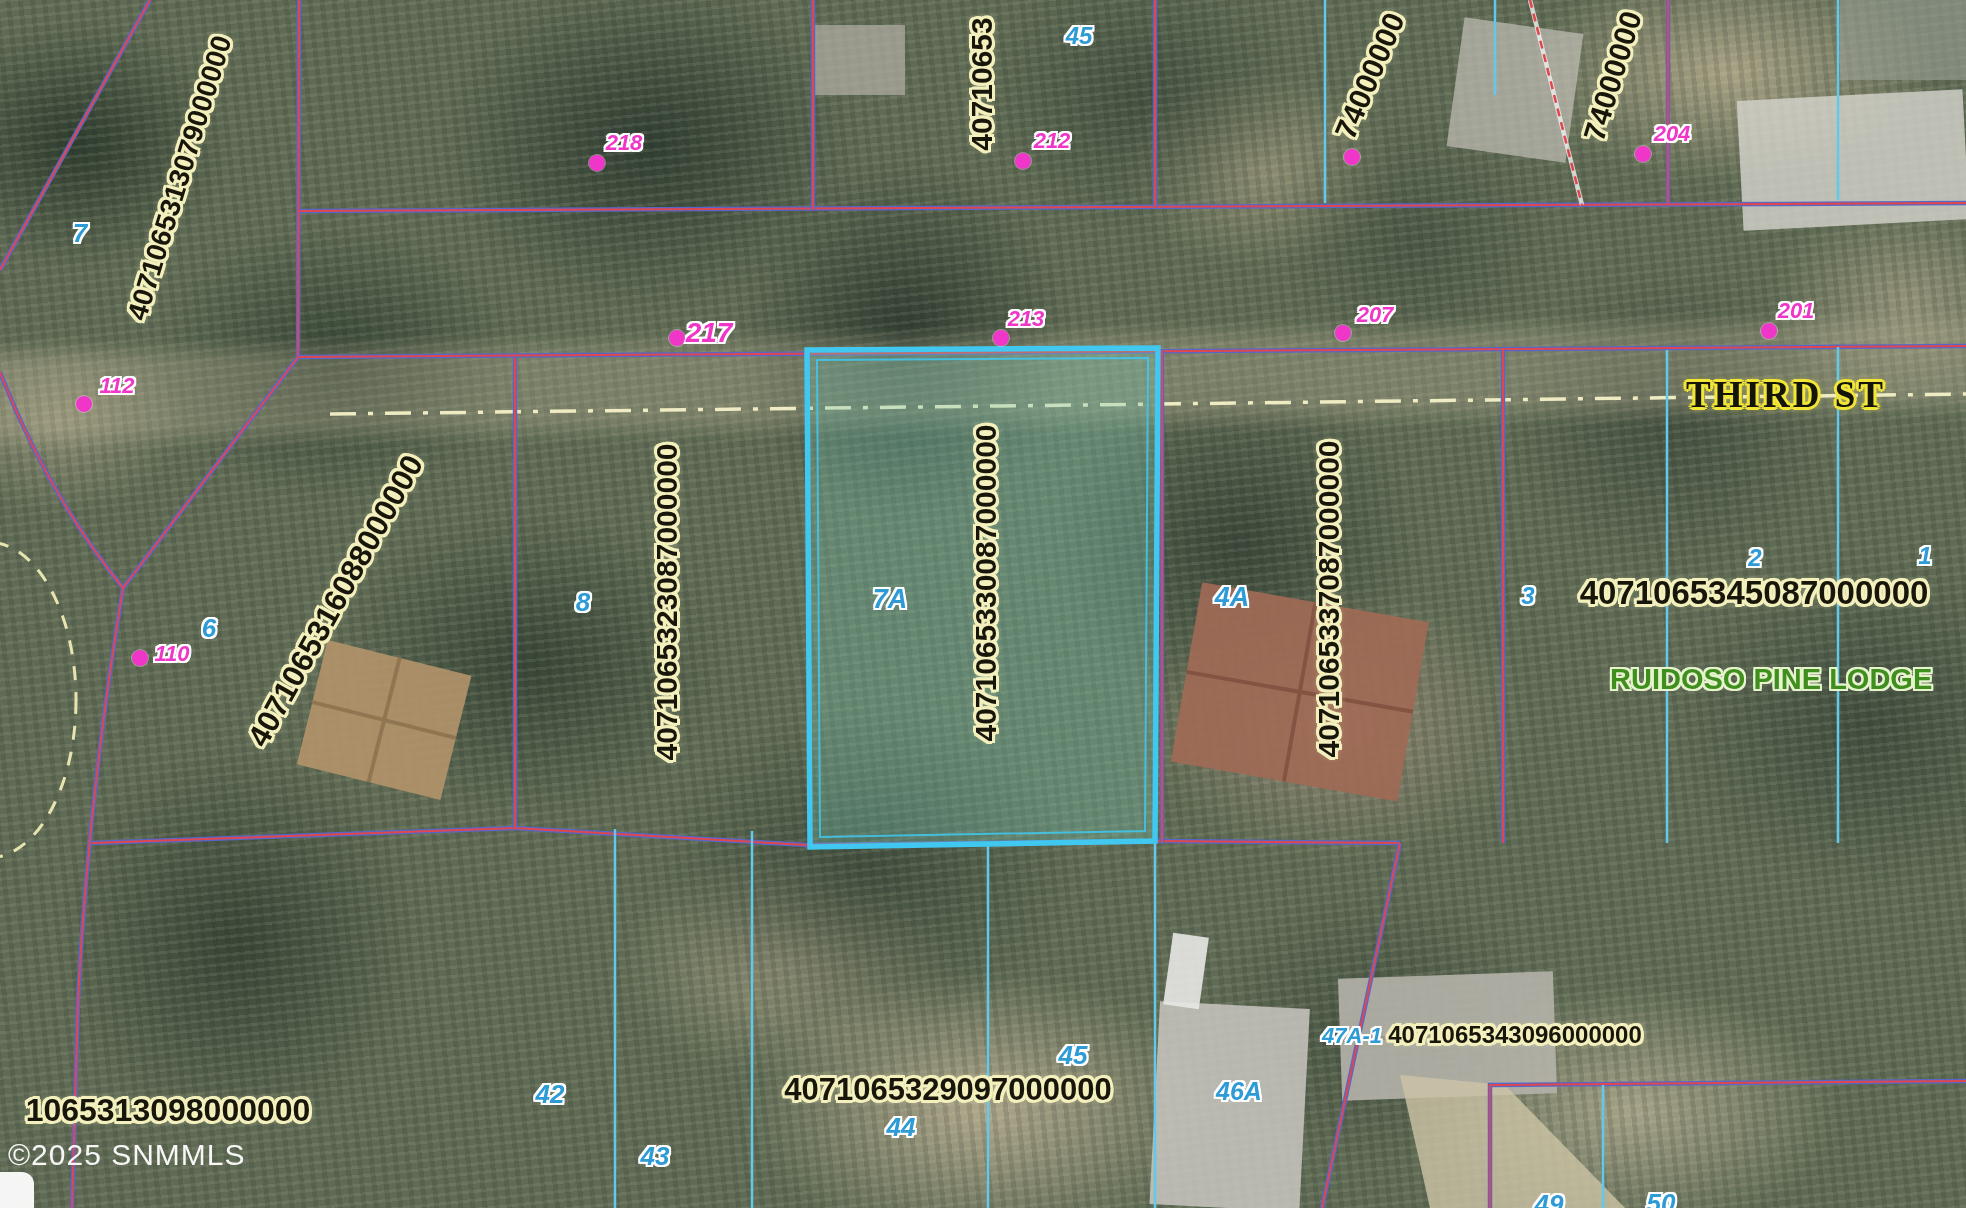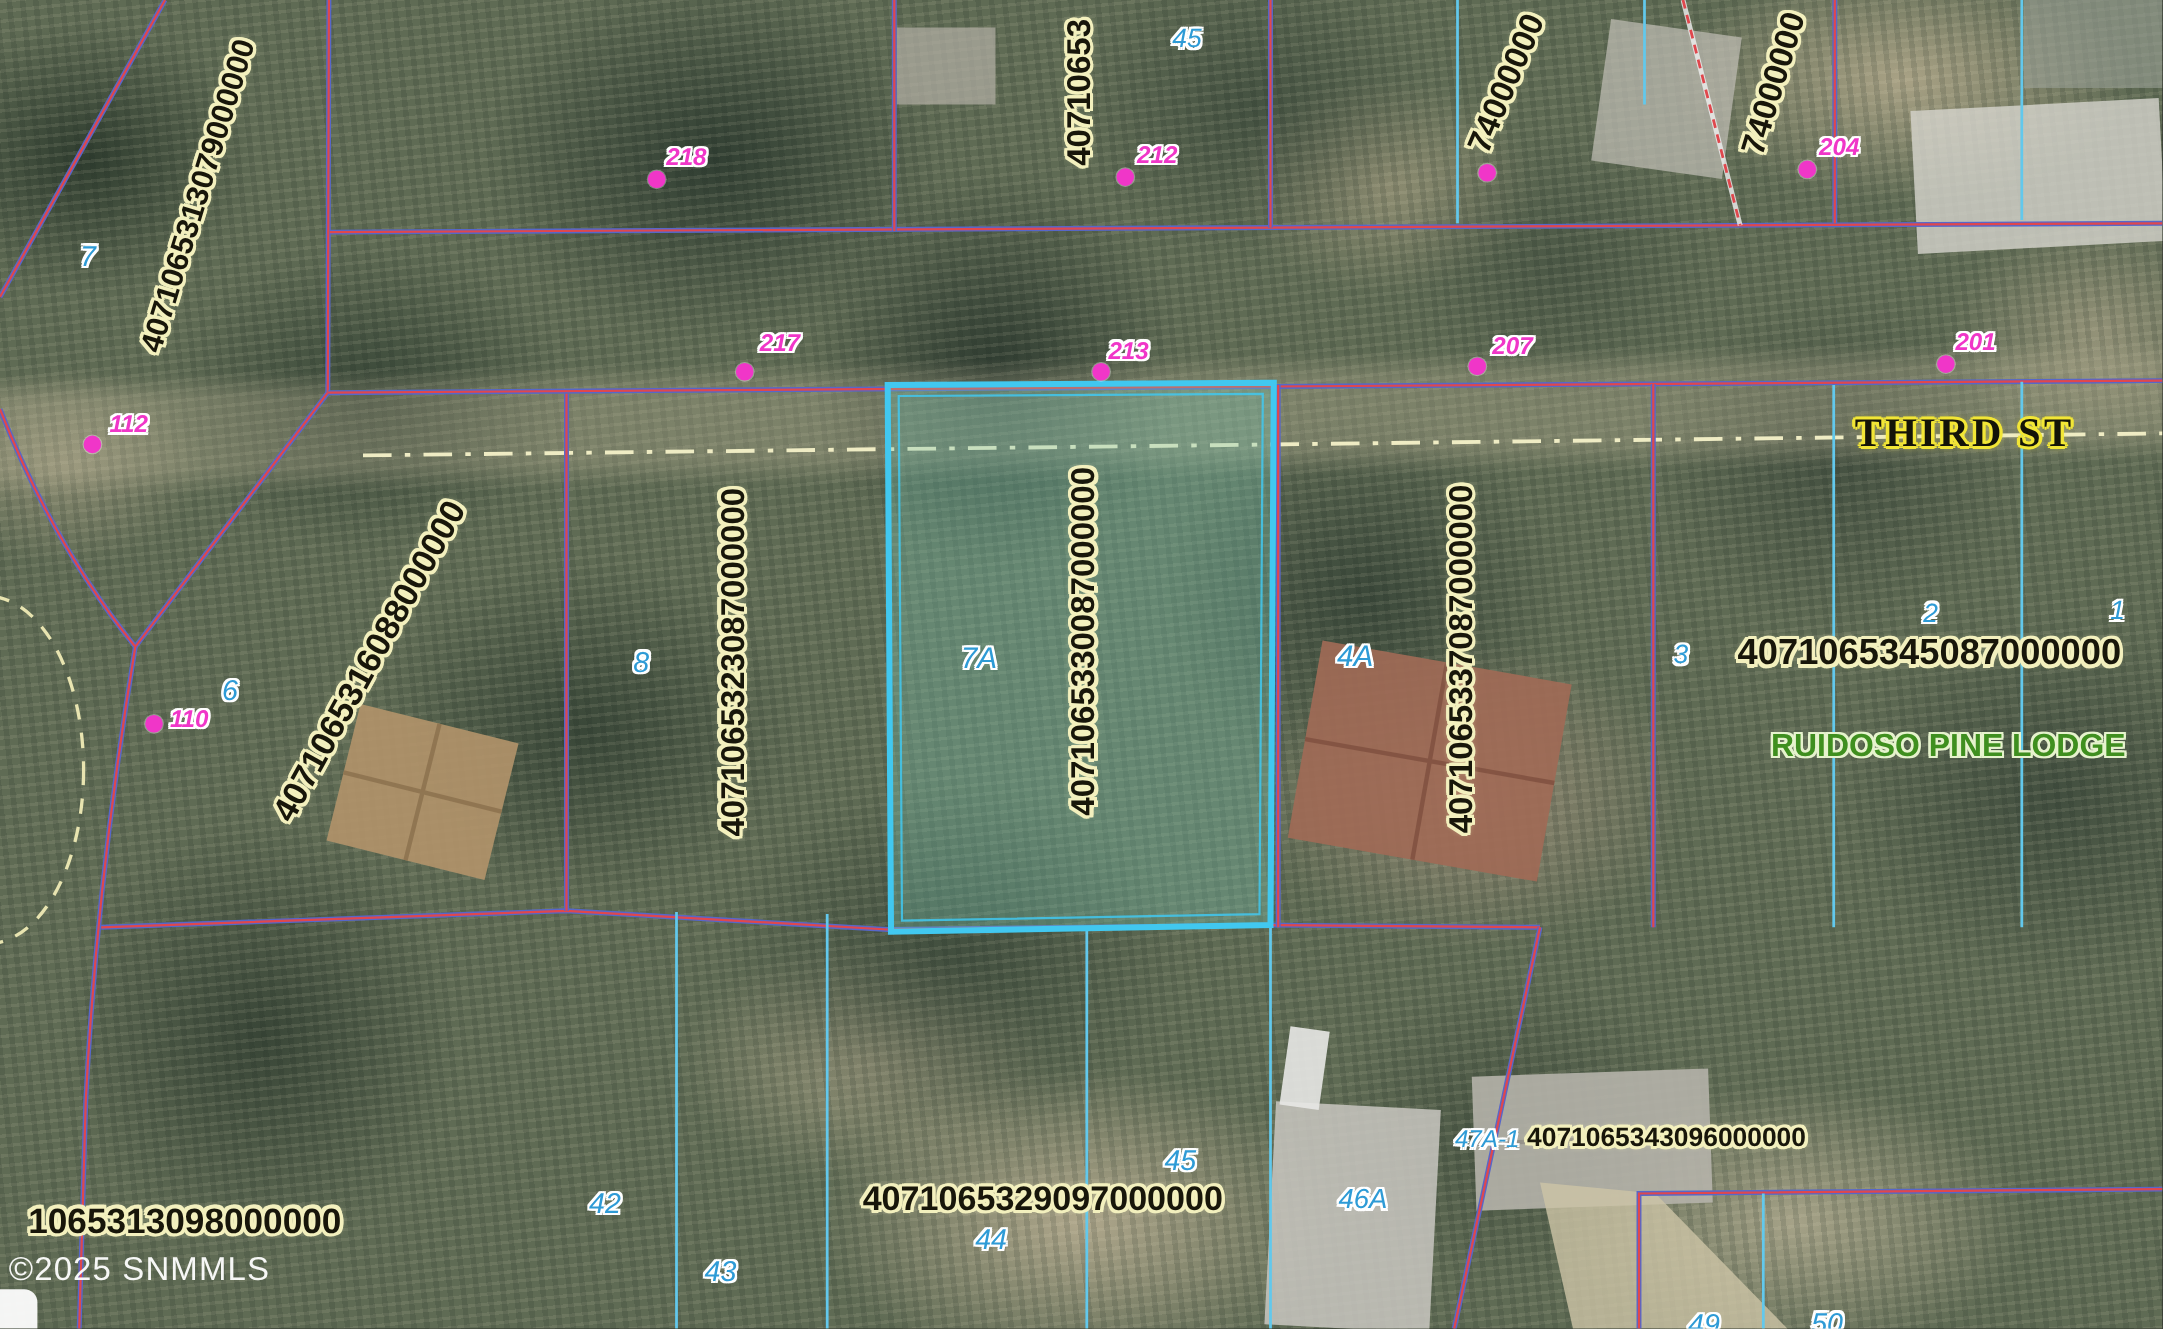--- a/index.html
+++ b/index.html
@@ -52,21 +52,21 @@
       -3px 0 0 var(--parcel-label-halo,#f3f0be), 3px 0 0 var(--parcel-label-halo,#f3f0be),
       0 -3px 0 var(--parcel-label-halo,#f3f0be), 0 3px 0 var(--parcel-label-halo,#f3f0be),
       -2px -2px 0 var(--parcel-label-halo,#f3f0be), 2px -2px 0 var(--parcel-label-halo,#f3f0be),
       -2px 2px 0 var(--parcel-label-halo,#f3f0be), 2px 2px 0 var(--parcel-label-halo,#f3f0be),
       -3px -2px 0 var(--parcel-label-halo,#f3f0be), 3px 2px 0 var(--parcel-label-halo,#f3f0be),
       -2px 3px 0 var(--parcel-label-halo,#f3f0be), 2px -3px 0 var(--parcel-label-halo,#f3f0be),
       0 0 6px var(--parcel-label-halo,#f3f0be);
   }
   .lot{
     position:absolute;transform:translate(-50%,-50%);
-    font-weight:normal;font-style:italic;color:var(--lot-number-blue,#2e9bd6);white-space:nowrap;
+    font-weight:bold;font-style:italic;color:var(--lot-number-blue,#2e9bd6);white-space:nowrap;
     text-shadow:
       -2px 0 0 #fff, 2px 0 0 #fff, 0 -2px 0 #fff, 0 2px 0 #fff,
       -2px -2px 0 #fff, 2px -2px 0 #fff, -2px 2px 0 #fff, 2px 2px 0 #fff;
   }
   .addr{
     position:absolute;transform:translate(-50%,-50%);
     font-weight:bold;font-style:italic;color:var(--address-magenta,#f036c8);white-space:nowrap;
     text-shadow:
       -2px 0 0 #fff, 2px 0 0 #fff, 0 -2px 0 #fff, 0 2px 0 #fff,
       -2px -2px 0 #fff, 2px -2px 0 #fff, -2px 2px 0 #fff, 2px 2px 0 #fff;
@@ -228,21 +228,21 @@
       <div class="lot" style="left: 1352px; top: 1036px; font-size: 22px;">47A-1</div>
       <div class="lot" style="left: 1549px; top: 1204px; font-size: 26px;">49</div>
       <div class="lot" style="left: 1661px; top: 1203px; font-size: 26px;">50</div>
       <div class="addr" style="left: 618px; top: 143px; font-size: 22px;">218</div>
       <div class="dot" style="left: 597px; top: 163px;"></div>
       <div class="addr" style="left: 1046px; top: 141px; font-size: 22px;">212</div>
       <div class="dot" style="left: 1023px; top: 161px;"></div>
       <div class="addr" style="left: 1666px; top: 134px; font-size: 22px;">204</div>
       <div class="dot" style="left: 1643px; top: 154px;"></div>
       <div class="dot" style="left: 1352px; top: 157px;"></div>
-      <div class="addr" style="left: 703px; top: 312px; font-size: 22px;">217</div>
+      <div class="addr" style="left: 703px; top: 333px; font-size: 28px;">217</div>
       <div class="dot" style="left: 677px; top: 338px;"></div>
       <div class="addr" style="left: 1020px; top: 319px; font-size: 22px;">213</div>
       <div class="dot" style="left: 1001px; top: 338px;"></div>
       <div class="addr" style="left: 1369px; top: 315px; font-size: 22px;">207</div>
       <div class="dot" style="left: 1343px; top: 333px;"></div>
       <div class="addr" style="left: 1790px; top: 311px; font-size: 22px;">201</div>
       <div class="dot" style="left: 1769px; top: 331px;"></div>
       <div class="addr" style="left: 111px; top: 386px; font-size: 22px;">112</div>
       <div class="dot" style="left: 84px; top: 404px;"></div>
       <div class="addr" style="left: 166px; top: 637px; font-size: 22px; margin-top: 17px;">110</div>

